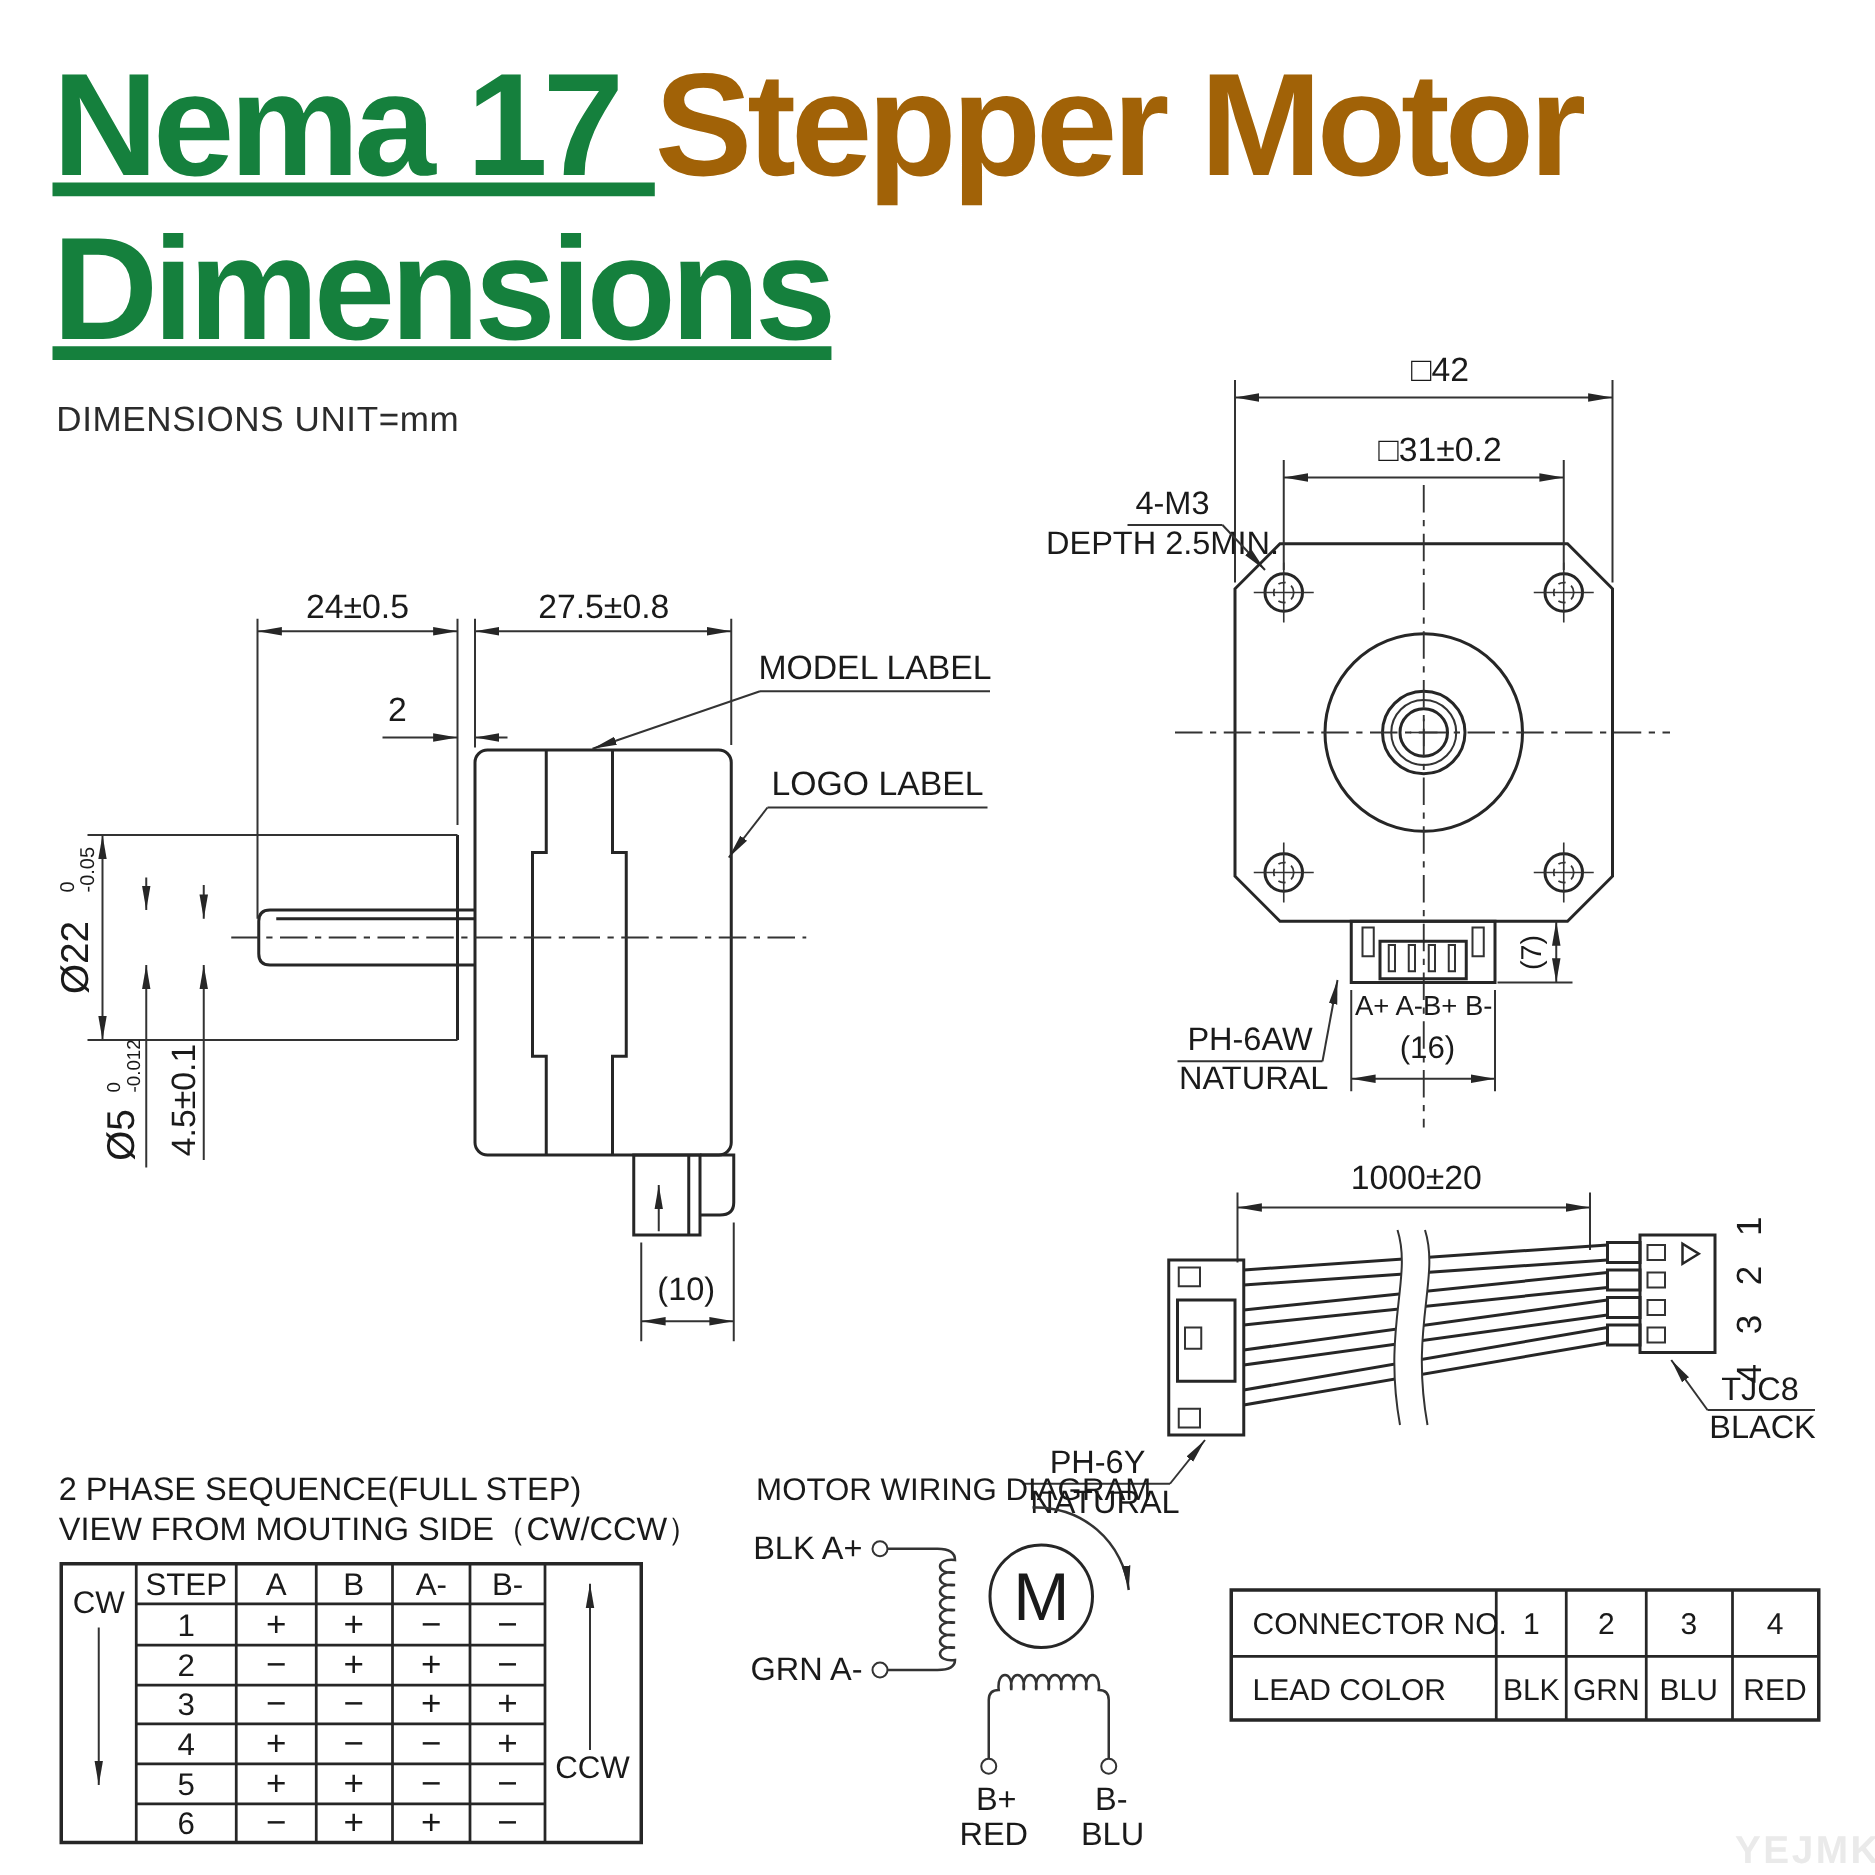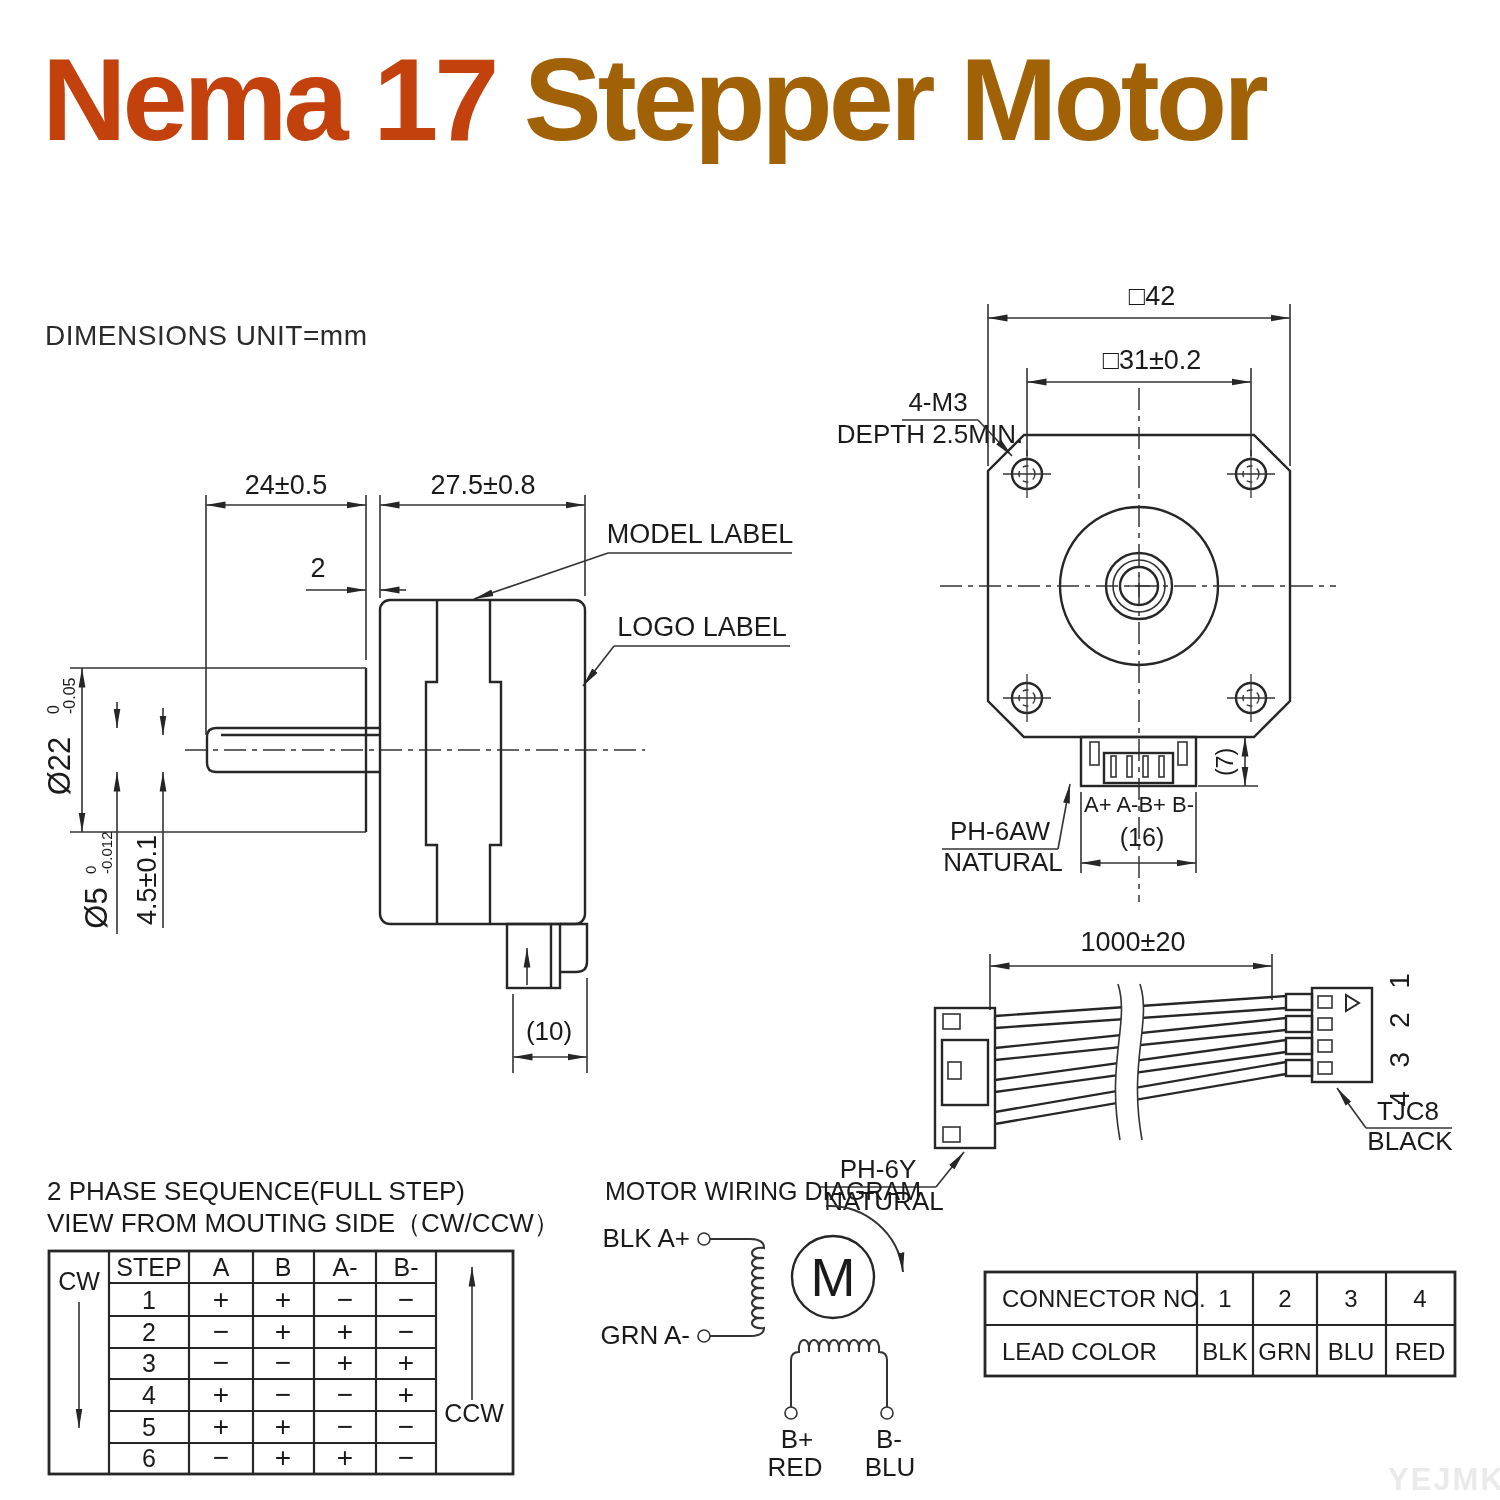--- a/index.html
+++ b/index.html
@@ -2,41 +2,42 @@
 <html><head>
 <meta charset="utf-8">
 <style>
   html,body{margin:0;padding:0;}
   body{
     width:1500px;height:1500px;position:relative;background:#ffffff;overflow:hidden;
     font-family:"Liberation Sans","DejaVu Sans",sans-serif;
   }
   .title-block{position:absolute;left:42px;top:34px;line-height:1.12;
     font-weight:700;font-size:117px;letter-spacing:-4px;white-space:nowrap;}
-  .title-orange{color:#c2410c;}
+  .title-orange{color:#15803d;text-decoration:underline;}
   .title-dark{color:#a16207;}
   .unit-note{position:absolute;left:45px;top:308px;font-size:28px;letter-spacing:.5px;color:#2b2b2b;margin-top:12px;}
   svg text{fill:#1a1a1a;}
   .t26{font-size:26px;} .t27{font-size:27px;} .t25{font-size:25px;} .t24{font-size:24px;}
   .t23{font-size:23px;} .t22{font-size:22px;} .t16{font-size:16px;}
   .t15{font-size:15px;} .t28{font-size:28px;} .t31{font-size:31px;}
   .outline{fill:none;stroke:#262626;stroke-width:2.4px;}
   .thin{fill:none;stroke:#333333;stroke-width:1.6px;}
   .thin12{fill:none;stroke:#333333;stroke-width:1.3px;}
   .grid{stroke:#262626;stroke-width:2.2px;}
   .gridouter{fill:none;stroke:#262626;stroke-width:2.8px;}
   .cl{fill:none;stroke:#333333;stroke-width:1.5px;stroke-dasharray:22 6 5 6;}
   .dash{fill:none;stroke:#333333;stroke-width:1.4px;stroke-dasharray:6 5;}
   .wm{font-size:31px;font-weight:700;fill:#eaeaea;letter-spacing:2px;}
 </style>
 </head>
 <body>
 
 <div class="title-block">
   <div><span class="title-orange">Nema 17 </span><span class="title-dark">Stepper Motor</span></div>
+  <div class="title-orange">Dimensions</div>
 </div>
 <div class="unit-note">DIMENSIONS UNIT=mm</div>
 
 <svg width="1500" height="1500" viewBox="0 0 1500 1500" style="position:absolute;left:0;top:0;">
   <defs>
     <marker id="ah" viewBox="0 0 20 8" markerWidth="20" markerHeight="8" refX="19.5" refY="4" orient="auto-start-reverse" markerUnits="userSpaceOnUse">
       <path d="M0,0.6 L19.5,4 L0,7.4 Z" fill="#262626"></path>
     </marker>
   </defs>
 

